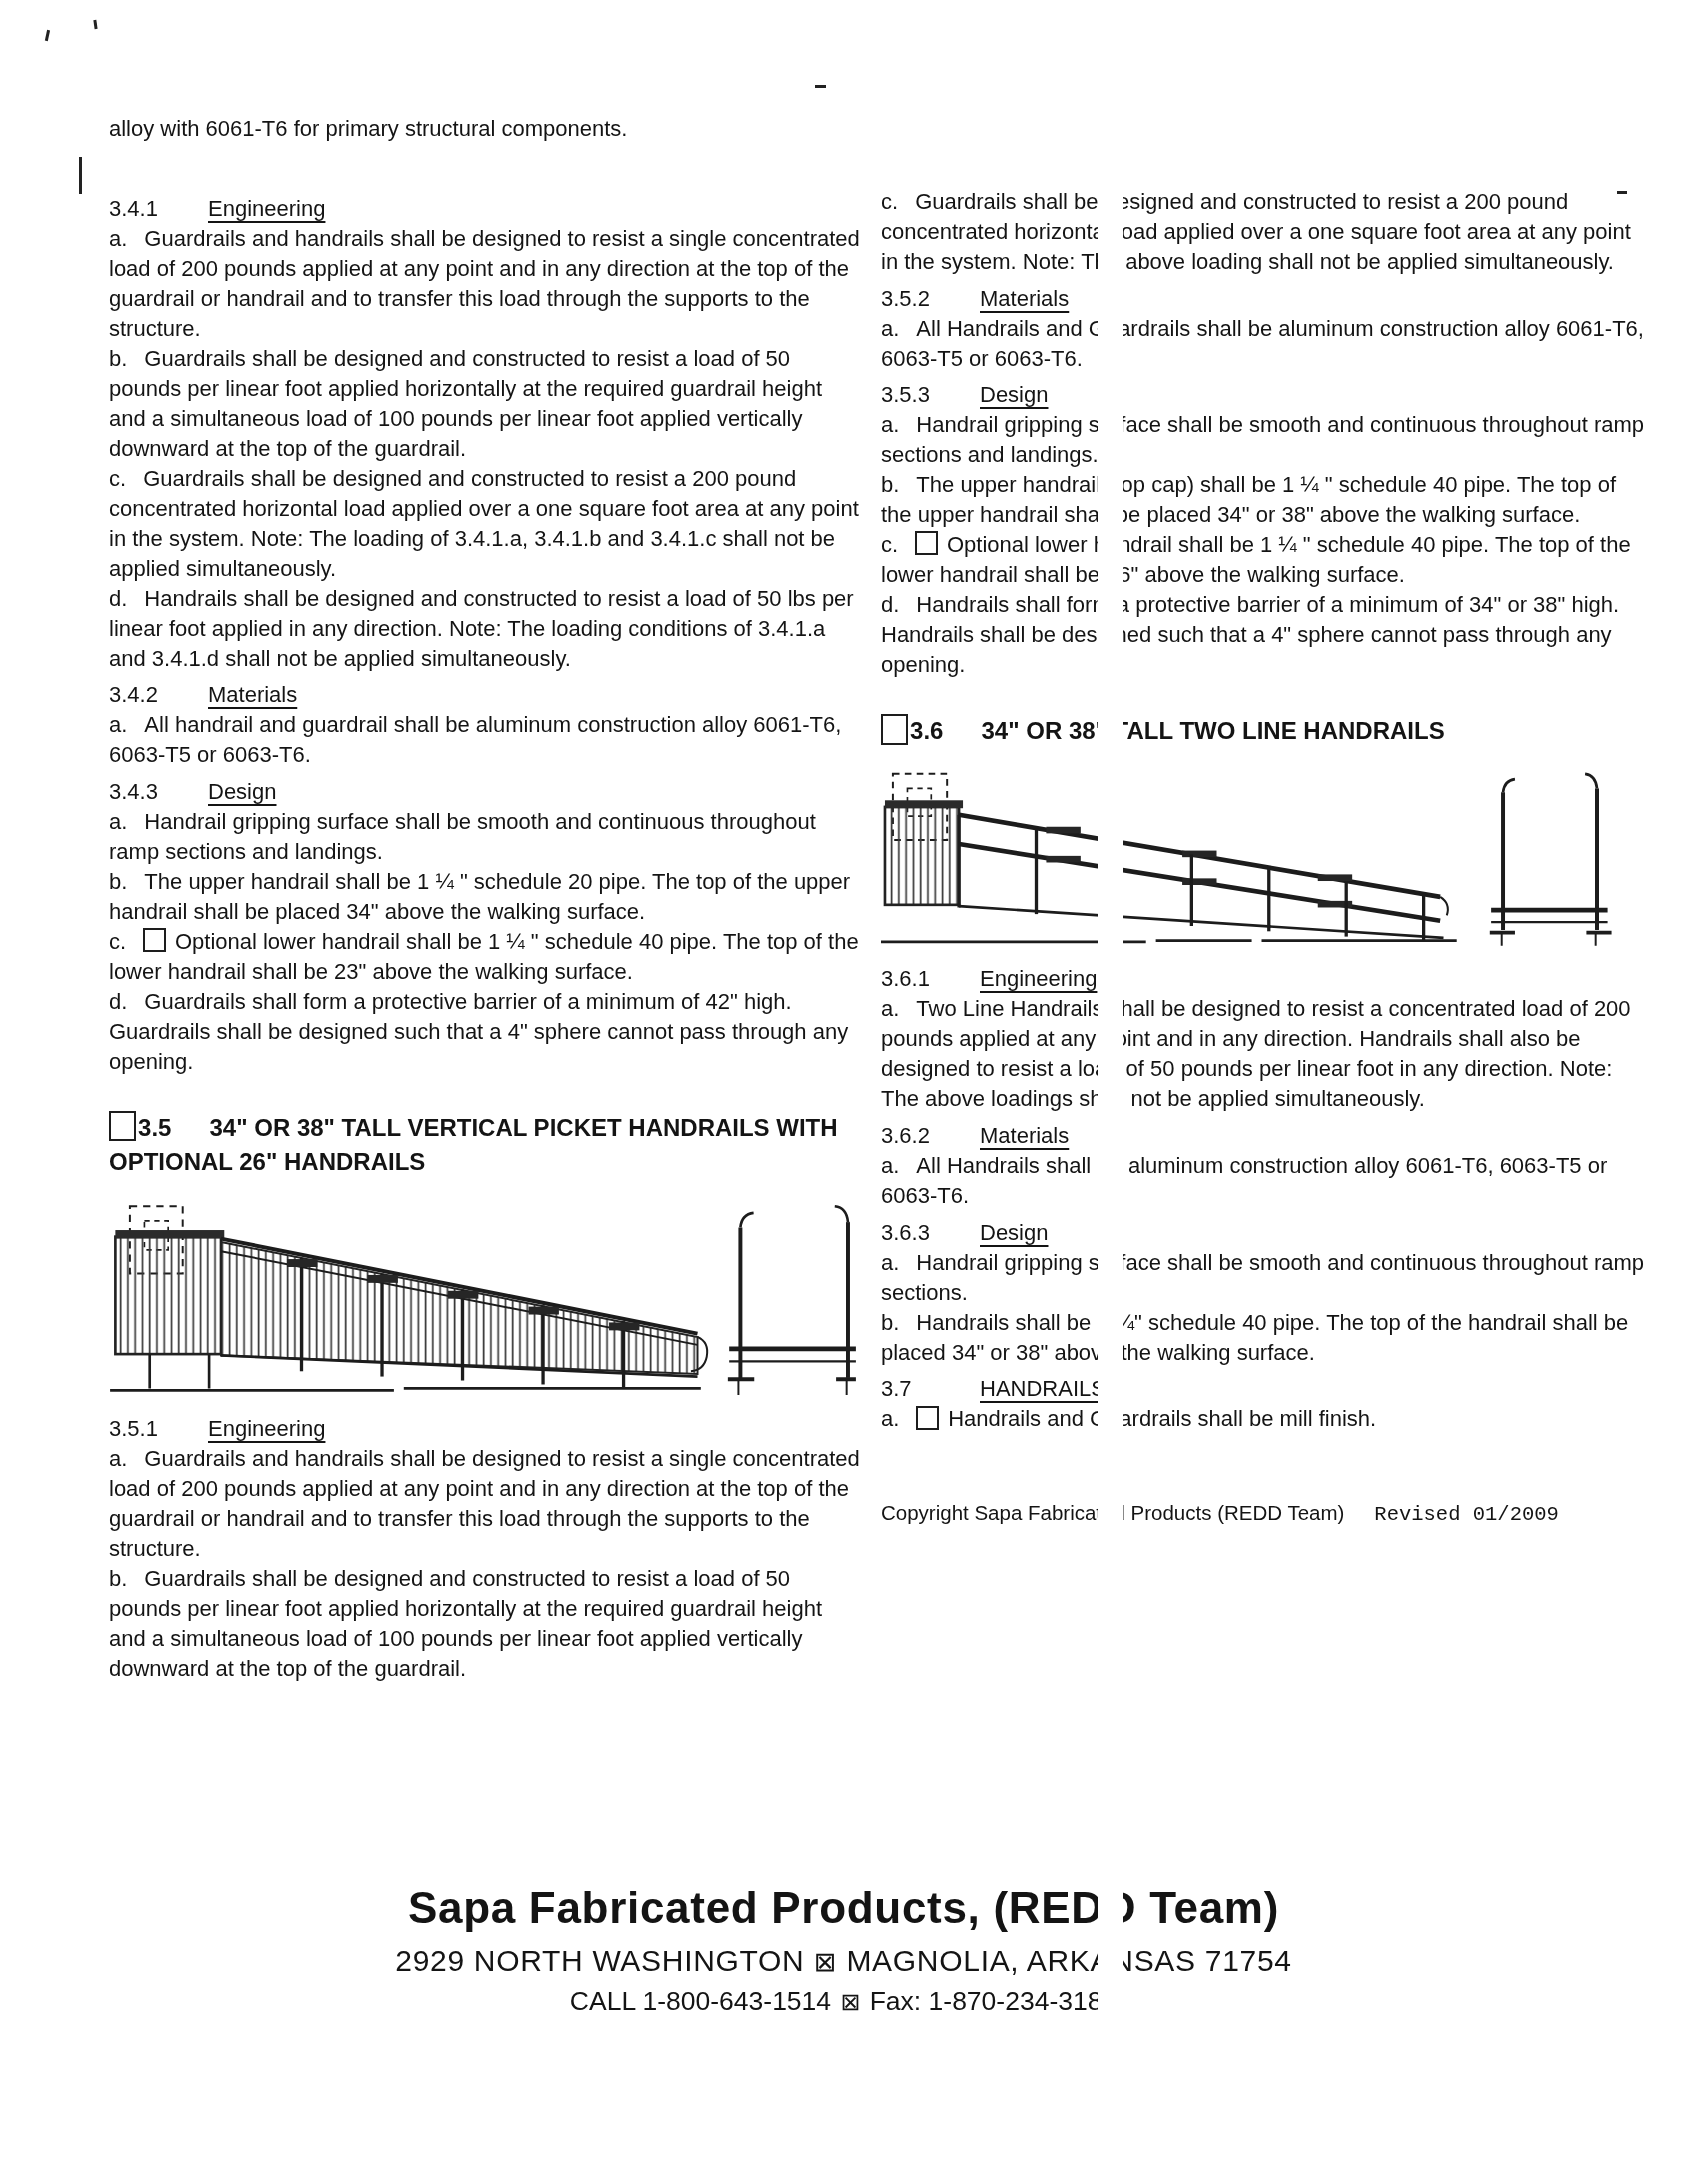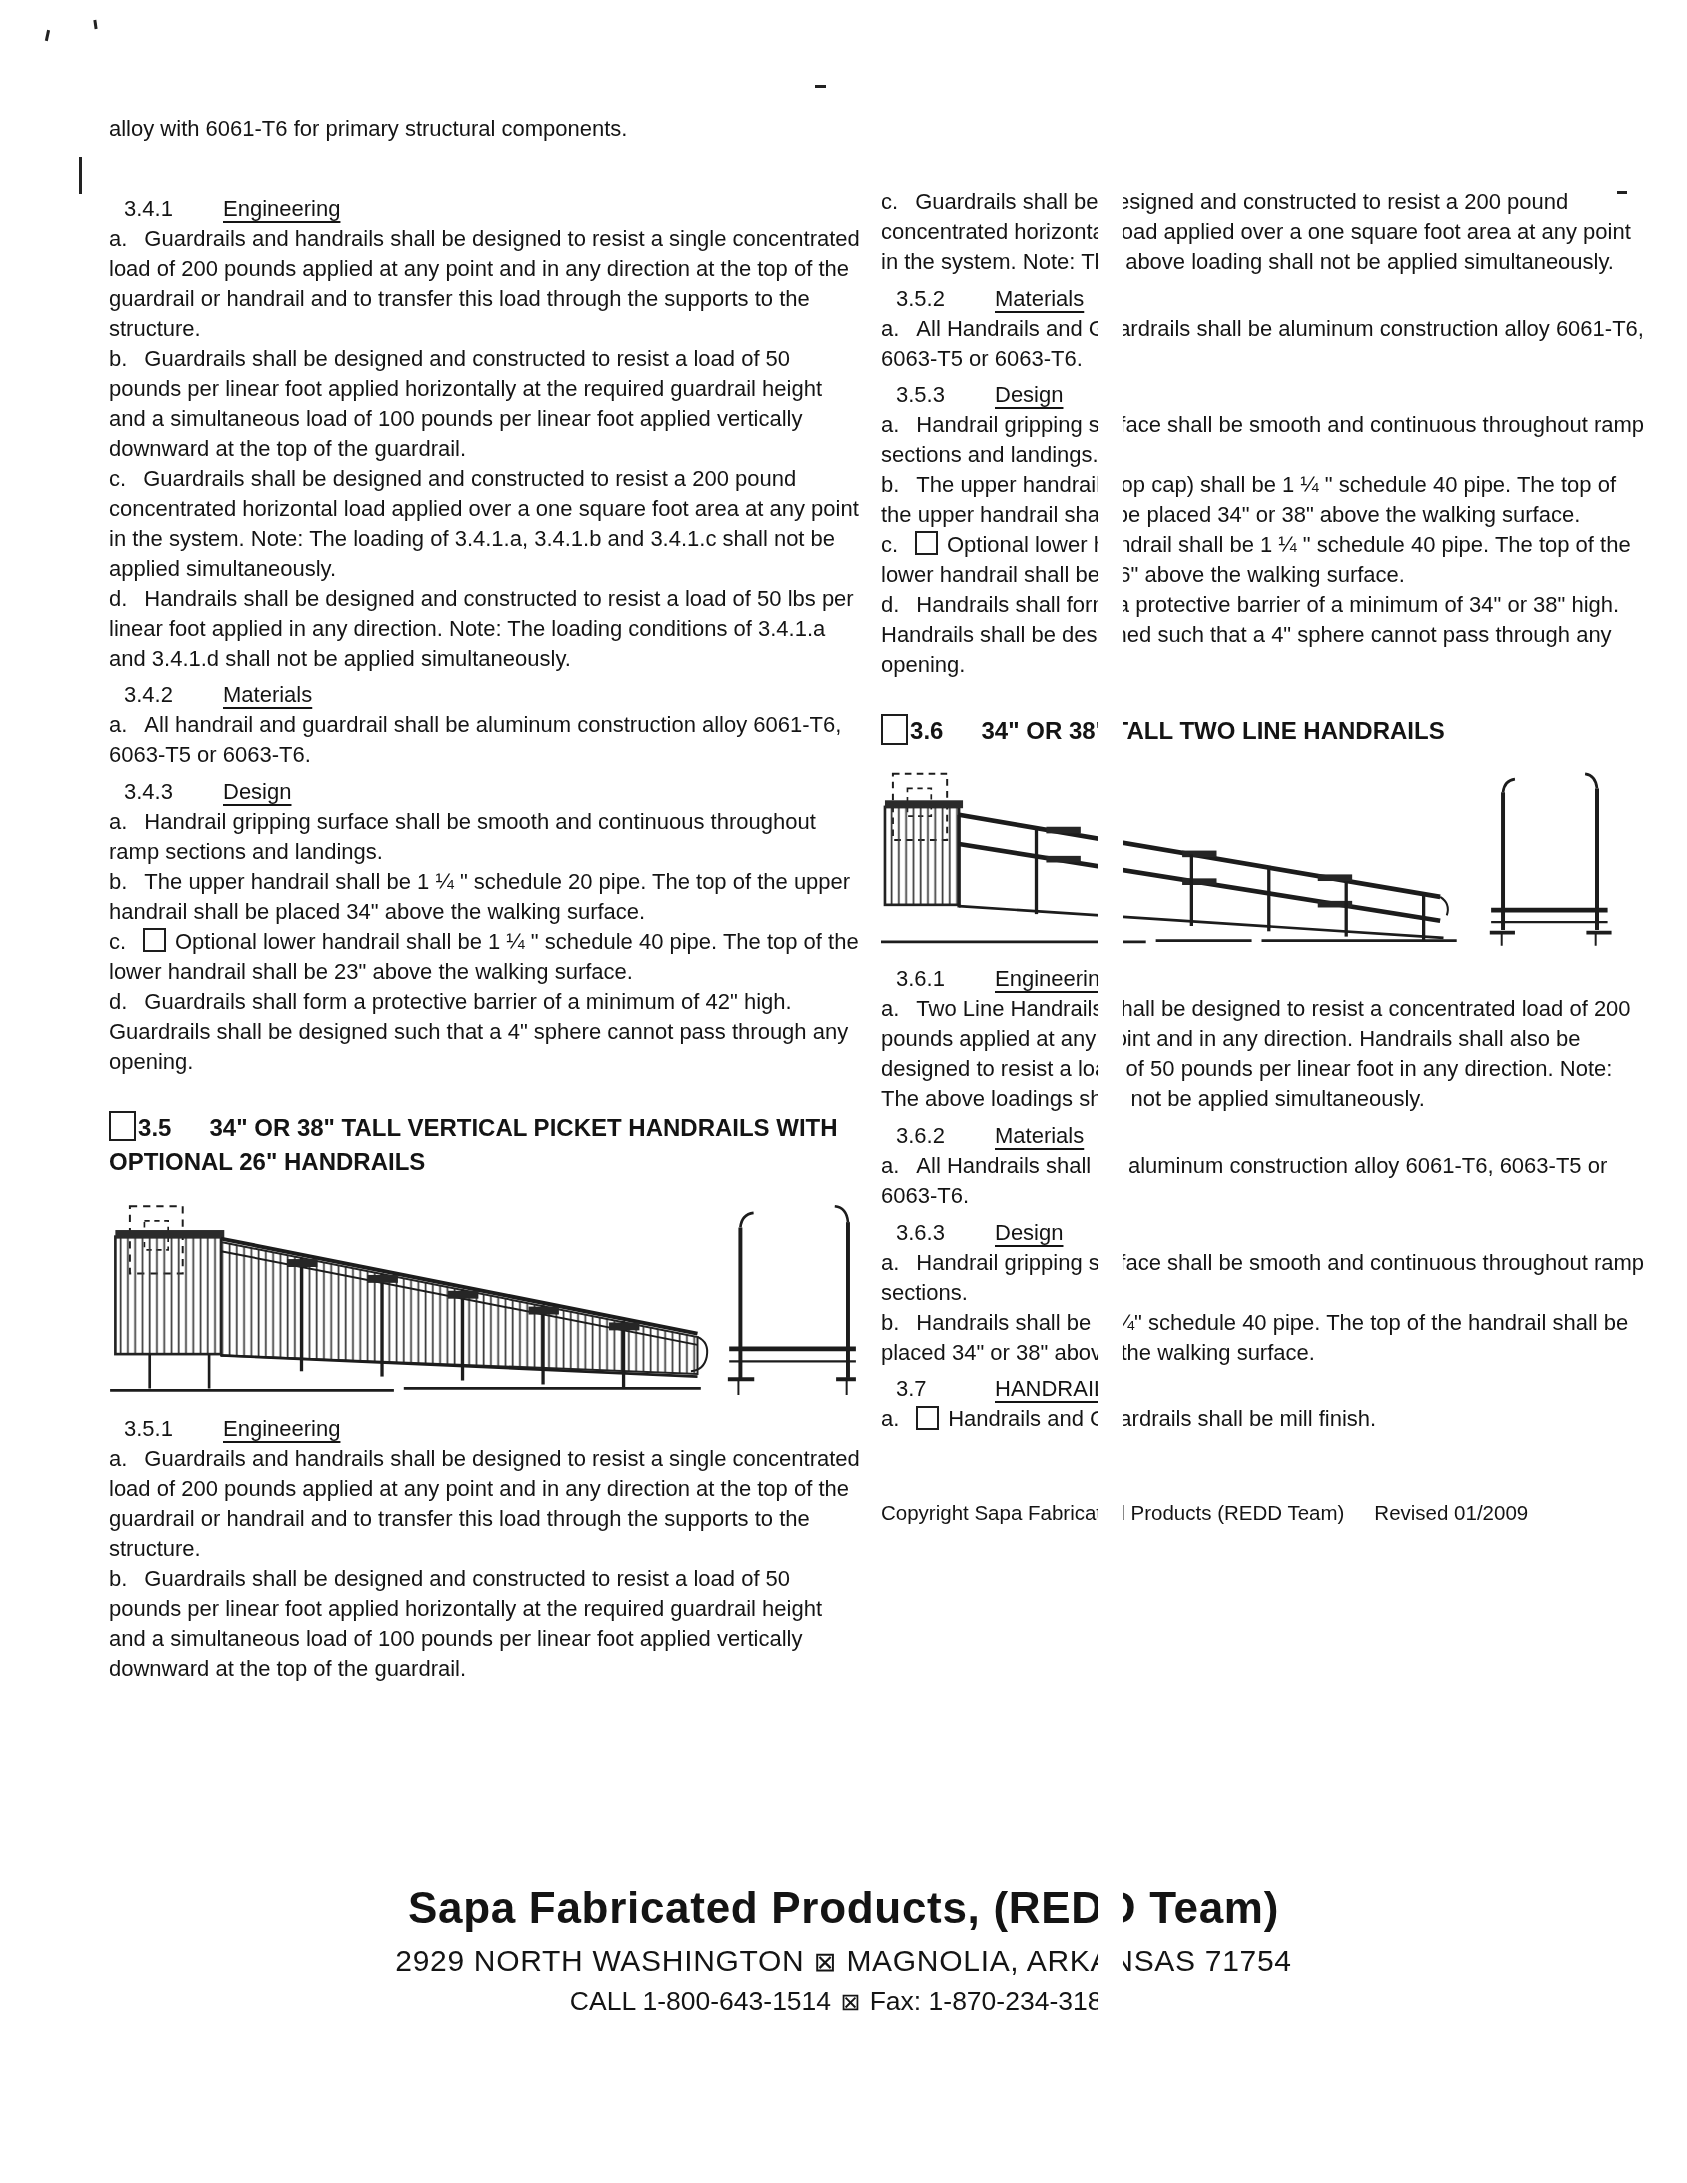--- a/index.html
+++ b/index.html
@@ -7,32 +7,32 @@
     width:1687px;height:2183px;position:relative;background:#ffffff;
     font-family:"Liberation Sans", sans-serif;color:#141414;overflow:hidden;
   }
   .intro{position:absolute;left:109px;top:114px;font-size:22px;line-height:30px;text-align:center;}
   .col{position:absolute;top:187px;font-size:22px;line-height:30px;}
   #left-col{left:109px;width:754px;}
   #right-col{left:881px;width:766px;}
   p.item{margin:0;}
   .ilabel{margin-right:17px;}
   .sec-head{margin:6.6px 0 0 0;}
-  .sec-num{display:inline-block;min-width:99px;margin-left:15px;}
+  .sec-num{display:inline-block;min-width:99px;}
   .sec-title{text-decoration:underline;text-underline-offset:4.6px;}
   .main-head{font-weight:bold;font-size:24px;line-height:34px;margin:34px 0 0 0;}
   .main-head .mnum{margin-right:38px;margin-top:48px;}
   .cb{
     display:inline-block;width:18.5px;height:20px;border:2px solid #1d1d1d;
     background:#fff;vertical-align:-3.3px;margin-right:9.3px;
   }
   .cb-big{width:22.5px;height:26.5px;vertical-align:-5.3px;margin-right:2.6px;}
   .diagram{margin:22.5px 0 5.3px 0;}
   .copyright{margin-top:64px;font-size:20.5px;}
-  .copyright .rev{margin-left:30px;}
+  .copyright .rev{margin-left:30px;font-family:Liberation Mono, monospace;}
   .footer{position:absolute;left:0;top:1883px;width:1687px;text-align:center;}
   .footer-company{font-size:44px;font-weight:bold;letter-spacing:0.7px;}
   .footer-address{font-size:30px;margin-top:10.6px;letter-spacing:0.7px;}
   .footer-call{font-size:26.5px;margin-top:8px;}
   .sep{margin:0 9.3px;font-size:0.9em;}
   
   .scan-stripe{position:absolute;left:1098px;top:0;width:24.5px;height:2183px;background:#ffffff;z-index:6;}
   .pen-mark{position:absolute;background:#222;z-index:2;}
   svg .ink{stroke:#1c1c1c;fill:none;}
 </style>

